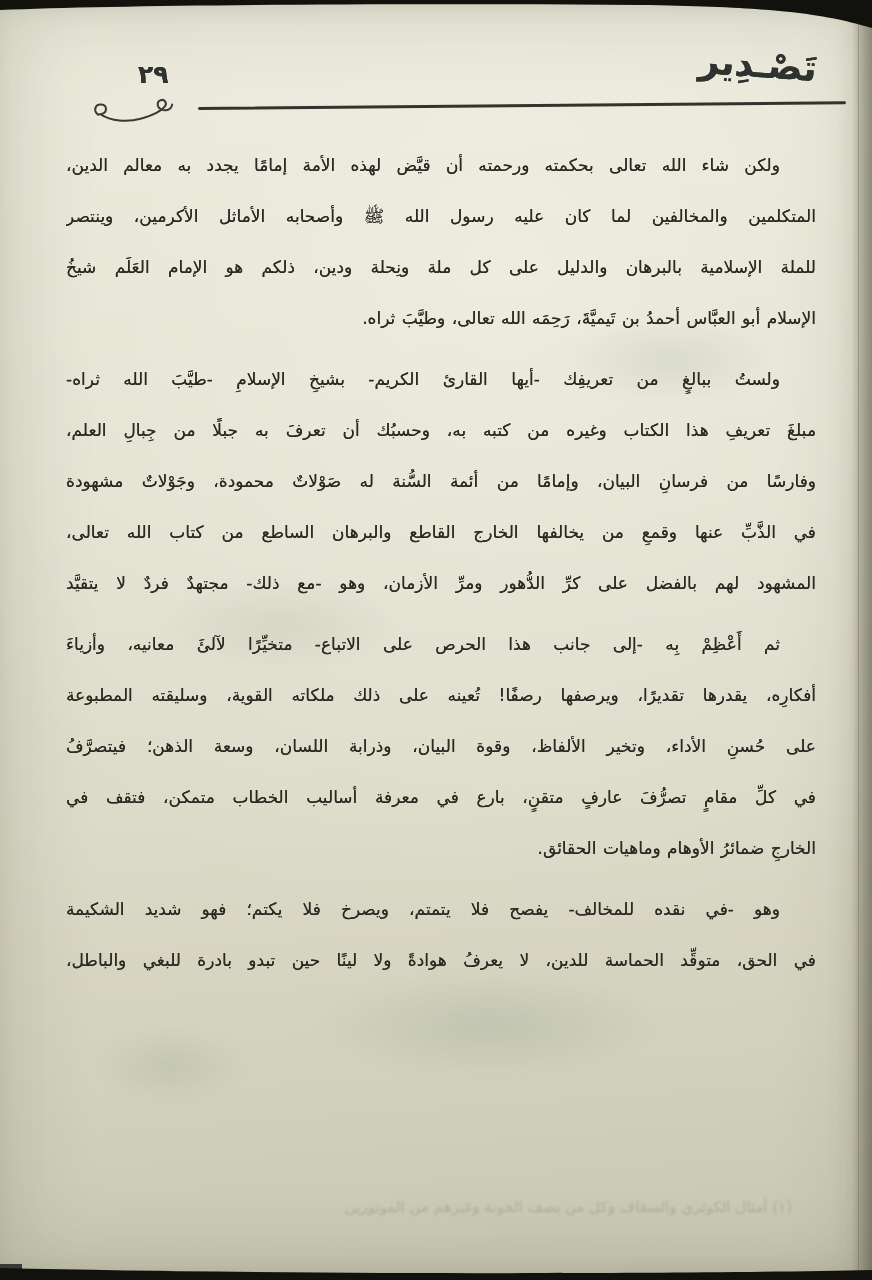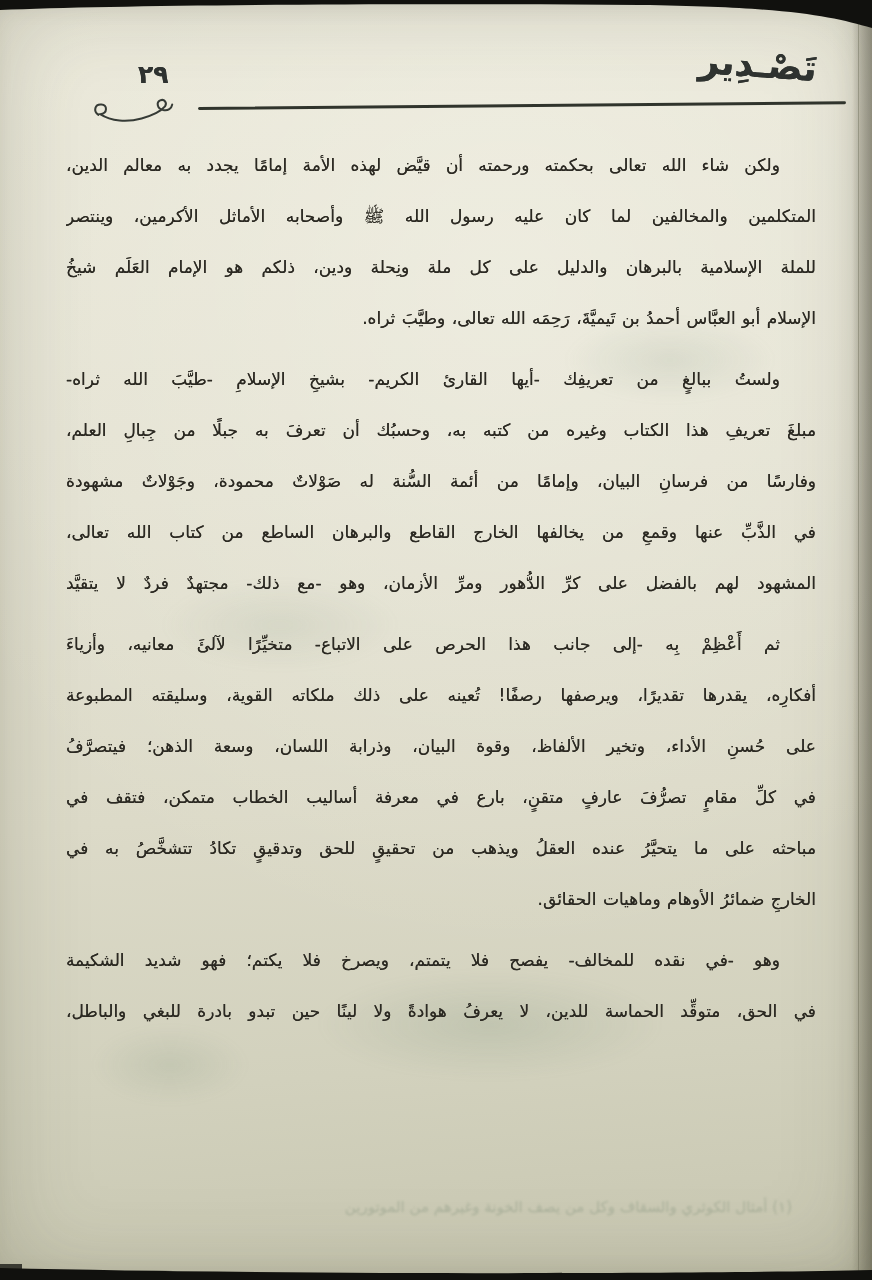--- a/index.html
+++ b/index.html
@@ -120,21 +120,20 @@
       <div class="line">مبلغَ تعريفِ هذا الكتاب وغيره من كتبه به، وحسبُك أن تعرفَ به جبلًا من جِبالِ العلم،</div>
       <div class="line">وفارسًا من فرسانِ البيان، وإمامًا من أئمة السُّنة له صَوْلاتٌ محمودة، وجَوْلاتٌ مشهودة</div>
       <div class="line">في الذَّبِّ عنها وقمعِ من يخالفها الخارج القاطع والبرهان الساطع من كتاب الله تعالى،</div>
       <div class="line">المشهود لهم بالفضل على كرِّ الدُّهور ومرِّ الأزمان، وهو -مع ذلك- مجتهدٌ فردٌ لا يتقيَّد</div>
     </div>
     <div class="para">
       <div class="line first">ثم أَعْظِمْ بِه -إلى جانب هذا الحرص على الاتباع- متخيِّرًا لآلئَ معانيه، وأزياءَ</div>
       <div class="line">أفكارِه، يقدرها تقديرًا، ويرصفها رصفًا! تُعينه على ذلك ملكاته القوية، وسليقته المطبوعة</div>
       <div class="line">على حُسنِ الأداء، وتخير الألفاظ، وقوة البيان، وذرابة اللسان، وسعة الذهن؛ فيتصرَّفُ</div>
       <div class="line">في كلِّ مقامٍ تصرُّفَ عارفٍ متقنٍ، بارع في معرفة أساليب الخطاب متمكن، فتقف في</div>
-      <div class="line">مباحثه على ما يتحيَّرُ عنده العقلُ ويذهب من تحقيقٍ للحق وتدقيقٍ تكادُ تتشخَّصُ به في</div>
       <div class="line last">الخارجِ ضمائرُ الأوهام وماهيات الحقائق.</div>
     </div>
     <div class="para">
       <div class="line first">وهو -في نقده للمخالف- يفصح فلا يتمتم، ويصرخ فلا يكتم؛ فهو شديد الشكيمة</div>
       <div class="line">في الحق، متوقِّد الحماسة للدين، لا يعرفُ هوادةً ولا لينًا حين تبدو بادرة للبغي والباطل،</div>
     </div>
   </div>
 
   <div class="ghost-footnote">(١) أمثال الكوثري والسقاف وكل من يصف الخونة وغيرهم من الموتورين</div>
 

